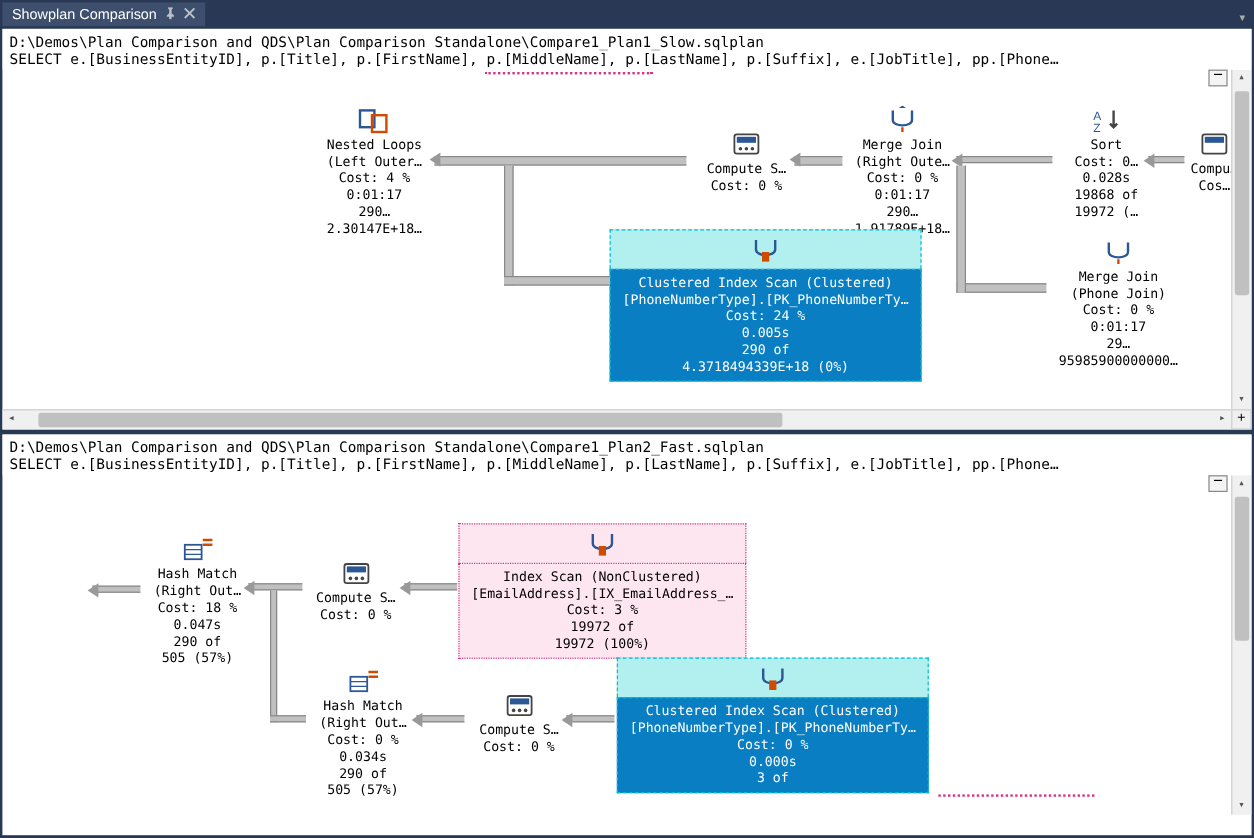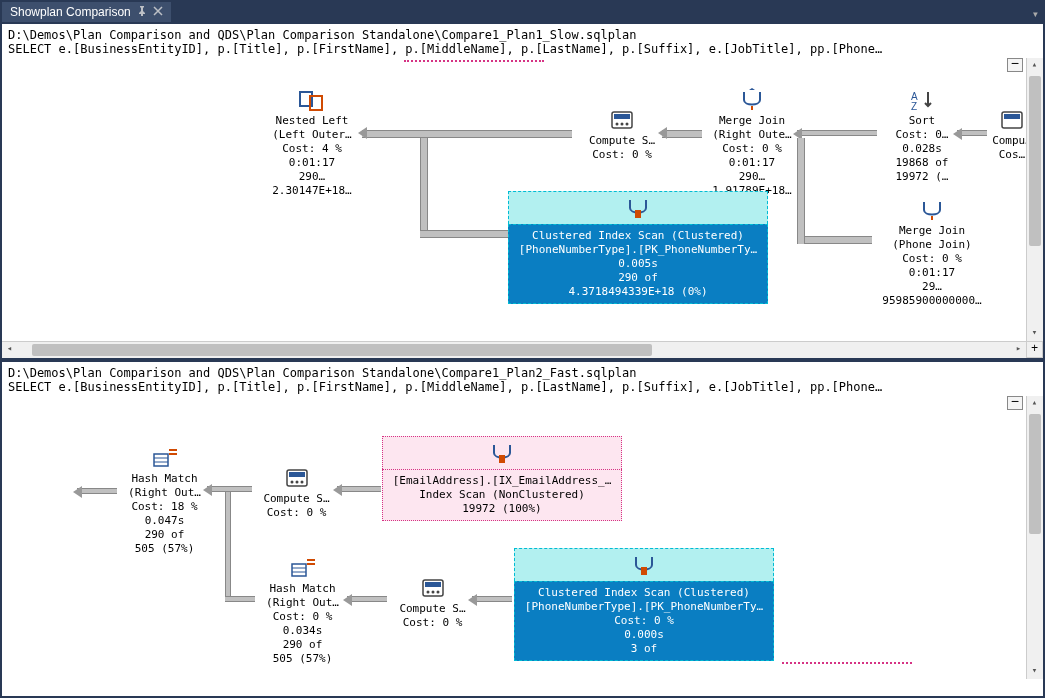--- a/index.html
+++ b/index.html
@@ -239,21 +239,21 @@
     <div class="diagram-scroll">
       <div class="diagram">
 
         <div class="pink-frag" style="left:402px; top:2px; width:140px;"></div>
 
         <div class="node" style="left:255px; top:30px; width:110px;">
           <svg class="icon" viewBox="0 0 28 24">
               <rect x="2" y="4" width="12" height="14" fill="none" stroke="#2b5797" stroke-width="2"></rect>
               <rect x="12" y="8" width="12" height="14" fill="none" stroke="#d04a02" stroke-width="2"></rect>
             </svg>
-          <div>Nested Left</div>
+          <div>Nested Loops</div>
           <div>(Left Outer…</div>
           <div>Cost: 4 %</div>
           <div>0:01:17</div>
           <div>290…</div>
           <div>2.30147E+18…</div>
         </div>
         <div class="conn" style="left:360px; top:72px; width:210px; height:8px;"></div>
         <div class="arrowhead" style="left:356px; top:69px;"></div>
 
         <div class="node" style="left:575px; top:50px; width:90px;">
@@ -328,20 +328,21 @@
         <div class="node" style="left:506px; top:133px; width:260px;">
           <div class="hl-blue-header">
             <svg class="icon" viewBox="0 0 28 24">
                 <path d="M6 4v8M22 4v8M6 12c0 6 16 6 16 0" fill="none" stroke="#2b5797" stroke-width="2"></path>
                 <rect x="11" y="14" width="6" height="8" fill="#d04a02"></rect>
               </svg>
           </div>
           <div class="hl-blue">
             <div>Clustered Index Scan (Clustered)</div>
             <div>[PhoneNumberType].[PK_PhoneNumberTy…</div>
+            <div>Cost: 24 %</div>
             <div>0.005s</div>
             <div>290 of</div>
             <div>4.3718494339E+18 (0%)</div>
           </div>
         </div>
 
         <div class="conn-v" style="left:418px; top:80px; width:8px; height:100px;"></div>
         <div class="conn" style="left:418px; top:172px; width:88px; height:8px;"></div>
       </div>
 
@@ -404,22 +405,24 @@
         <div class="arrowhead" style="left:331px; top:88px;"></div>
 
         <div class="node" style="left:380px; top:40px; width:240px;">
           <div class="hl-pink-header">
             <svg class="icon" viewBox="0 0 28 24">
                 <path d="M6 4v8M22 4v8M6 12c0 6 16 6 16 0" fill="none" stroke="#2b5797" stroke-width="2"></path>
                 <rect x="11" y="14" width="6" height="8" fill="#d04a02"></rect>
               </svg>
           </div>
           <div class="hl-pink">
+            <div>Index Scan (NonClustered)</div>
             <div>[EmailAddress].[IX_EmailAddress_…</div>
-            <div>Index Scan (NonClustered)</div>
+            <div>Cost: 3 %</div>
+            <div>19972 of</div>
             <div>19972 (100%)</div>
           </div>
         </div>
 
         <div class="conn-v" style="left:223px; top:96px; width:6px; height:110px;"></div>
         <div class="conn" style="left:223px; top:200px; width:30px; height:6px;"></div>
 
         <div class="node" style="left:253px; top:160px; width:95px;">
           <svg class="icon" viewBox="0 0 28 24">
               <rect x="3" y="8" width="14" height="12" fill="#fff" stroke="#2b5797" stroke-width="1.5"></rect>

